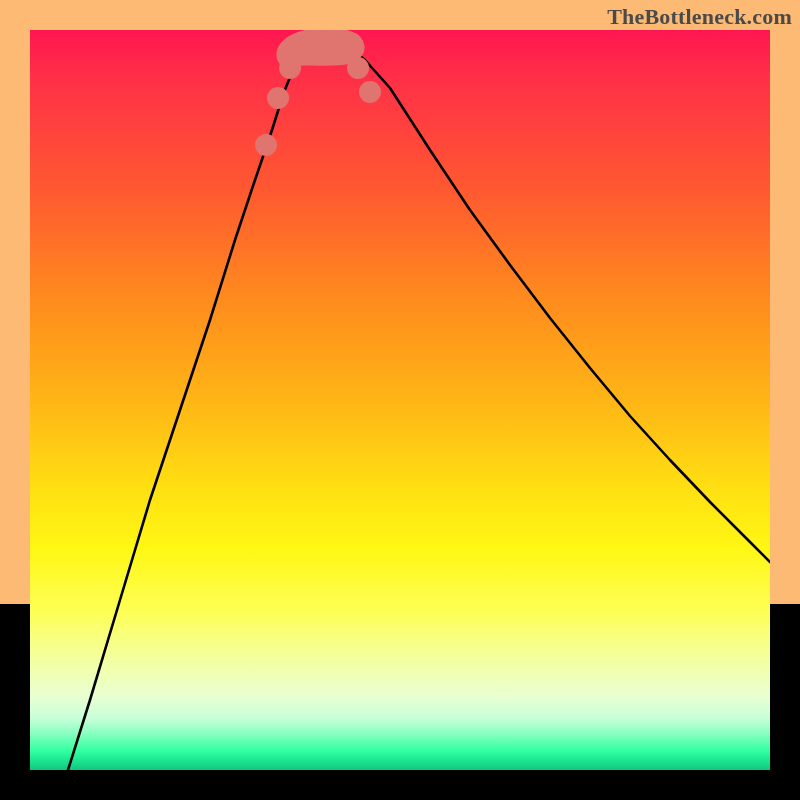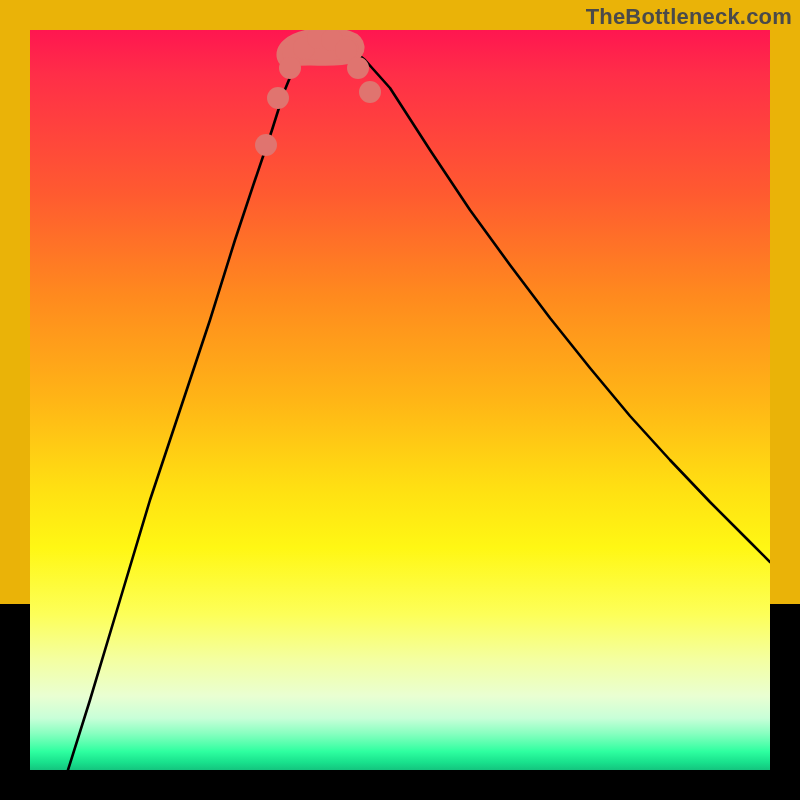--- a/index.html
+++ b/index.html
@@ -8,21 +8,22 @@
     width: 800px;
     height: 800px;
     background: #000;
     font-family: Arial, Helvetica, sans-serif;
     overflow: hidden;
   }
   .frame {
     position: relative;
     width: 800px;
     height: 604px;
-    background: #eab308;
+    background: #fdba74;
+    font-family: Liberation Serif, serif;
   }
   .watermark {
     position: absolute;
     top: 4px;
     right: 8px;
     color: #4a4a4a;
     font-size: 22px;
     font-weight: 600;
     letter-spacing: 0.2px;
     z-index: 20;

